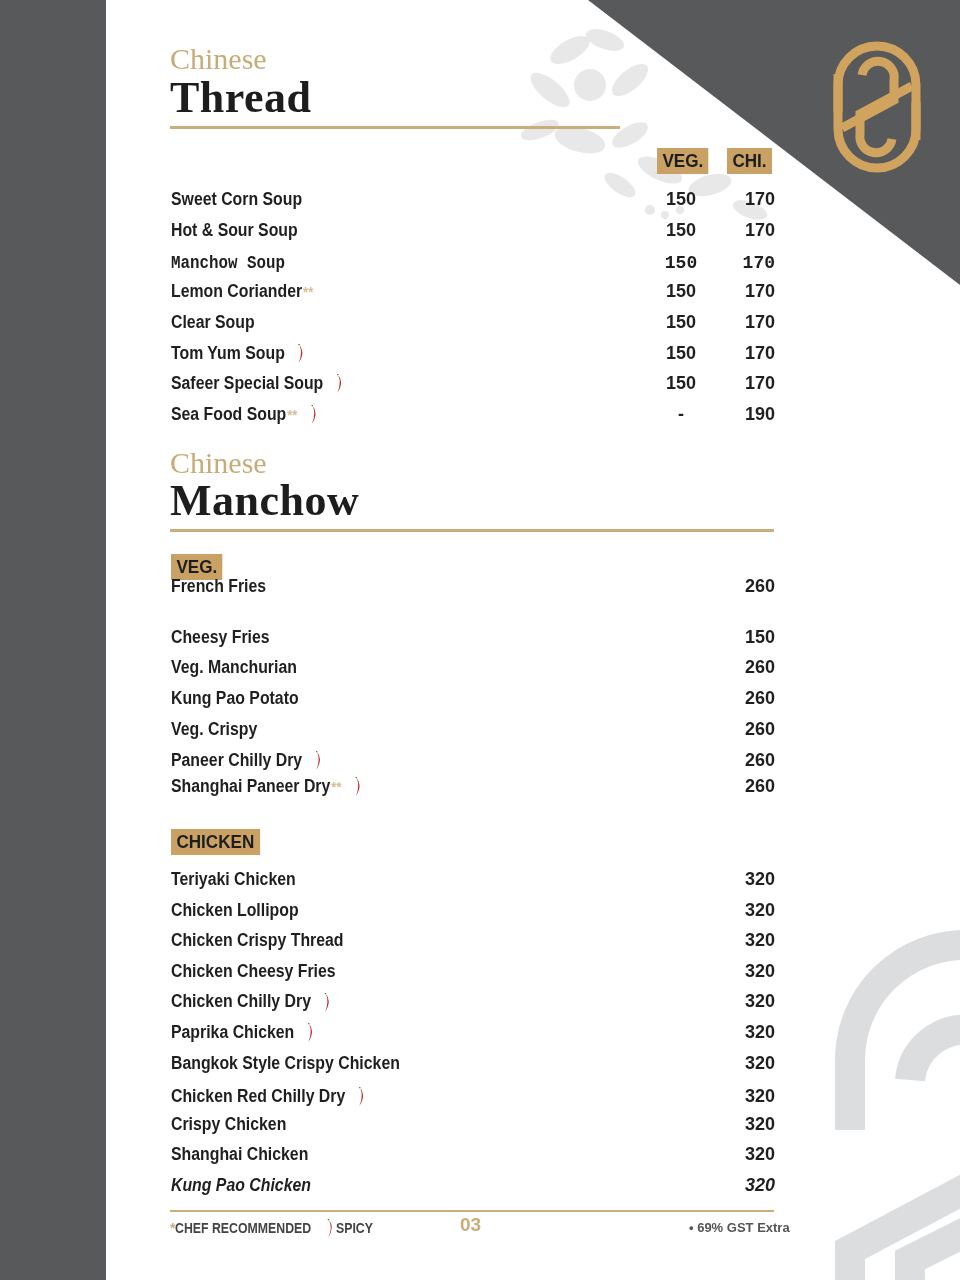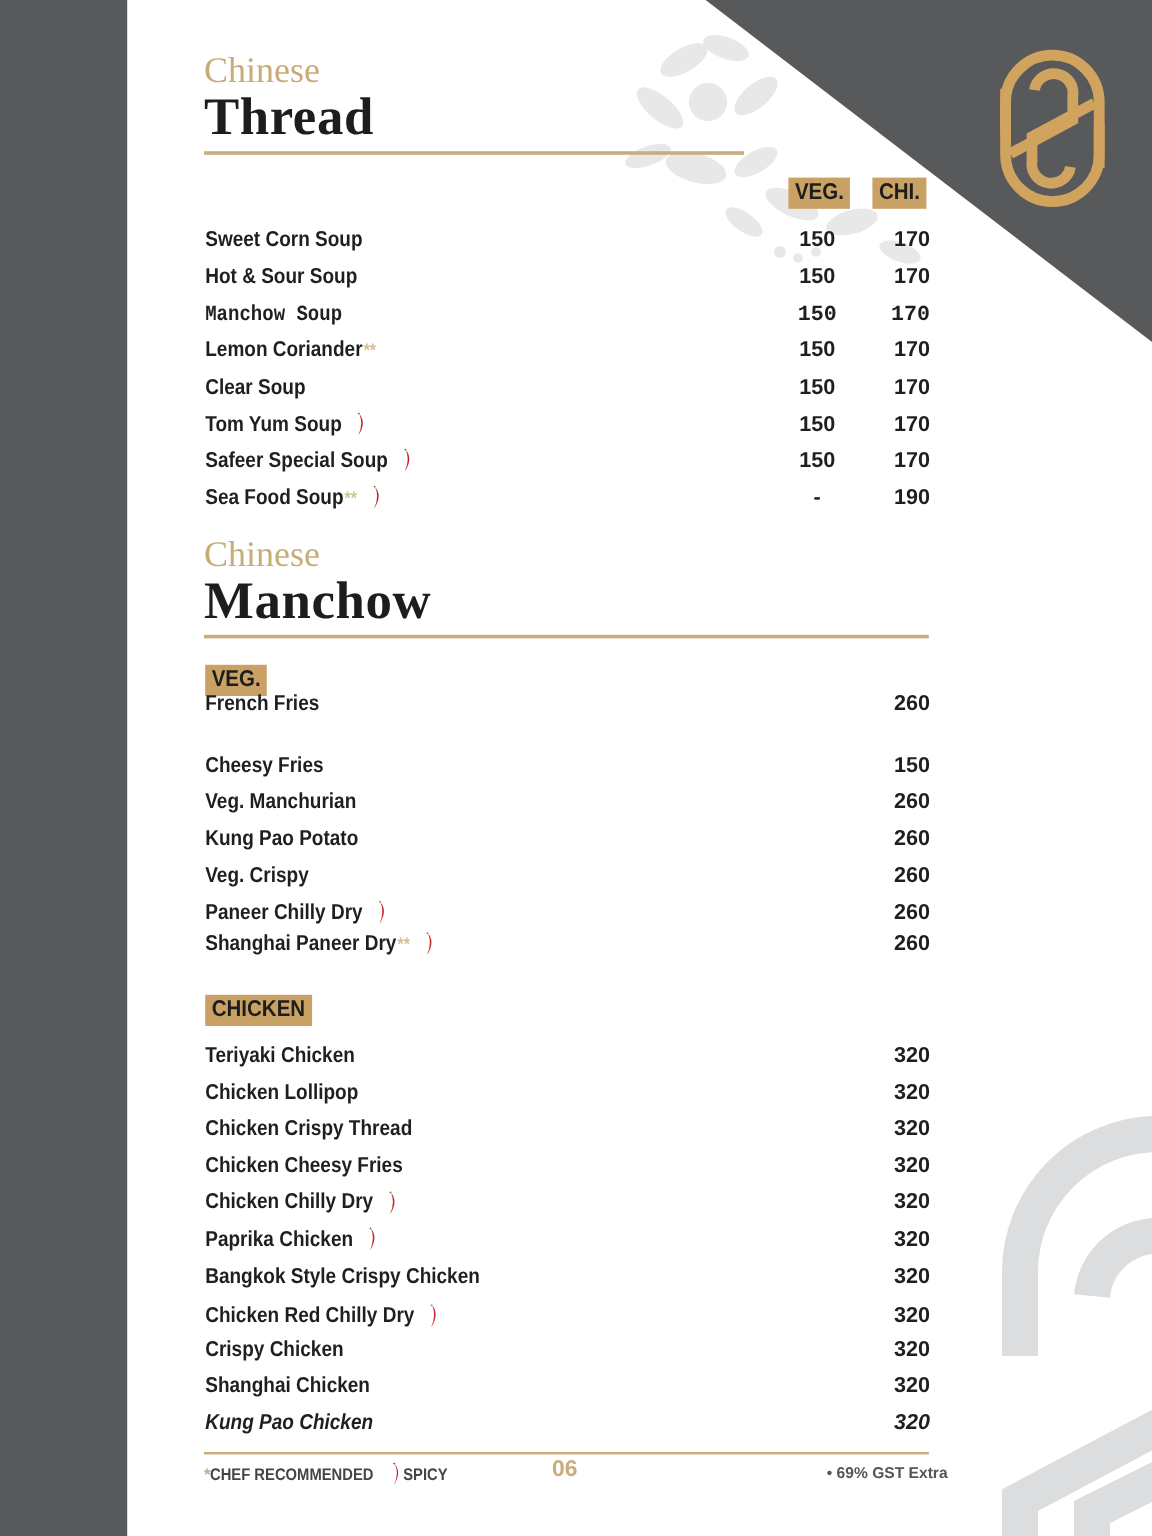--- a/index.html
+++ b/index.html
@@ -233,14 +233,14 @@
 <div class="footer-rule"></div>
 <div class="footer" style="left:170px;">
   <span style="color:#c9ad7a;">*</span><span style="display:inline-block; transform:scaleX(0.88); transform-origin:left center;">CHEF RECOMMENDED</span>
 </div>
 <div class="footer" style="left:326px;">
   <svg width="10" height="20" viewBox="0 0 10 20" style="vertical-align:middle;">
       <path d="M3 1 Q9 8 2 19 Q7 9 3 1Z" fill="#c0272d"></path>
       <path d="M3 1 L2 0" stroke="#4a7a30" stroke-width="1.5"></path>
     </svg><span style="display:inline-block; transform:scaleX(0.88); transform-origin:left center;">SPICY</span>
 </div>
-<div class="page-num">06</div>
+<div class="page-num">03</div>
 <div class="footer" style="left:689px; font-size:13px; color:#555;">• 69% GST Extra</div>
 
 </body></html>

